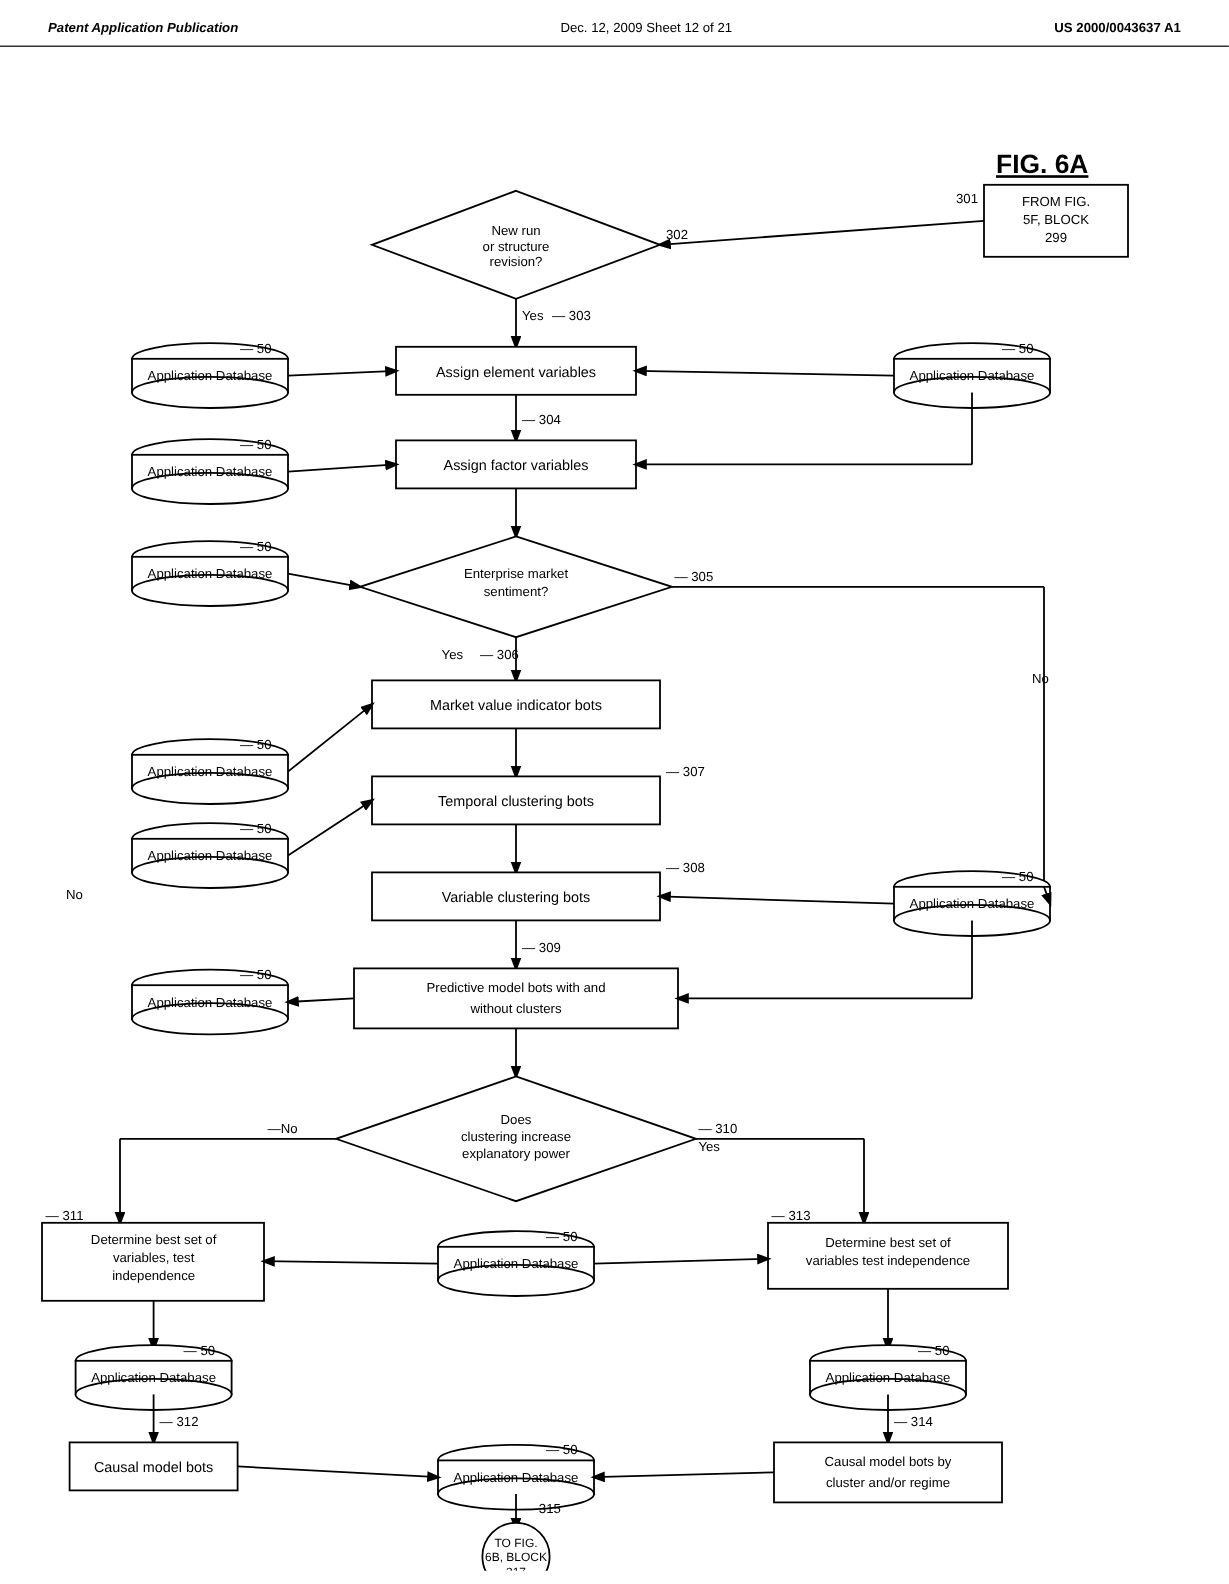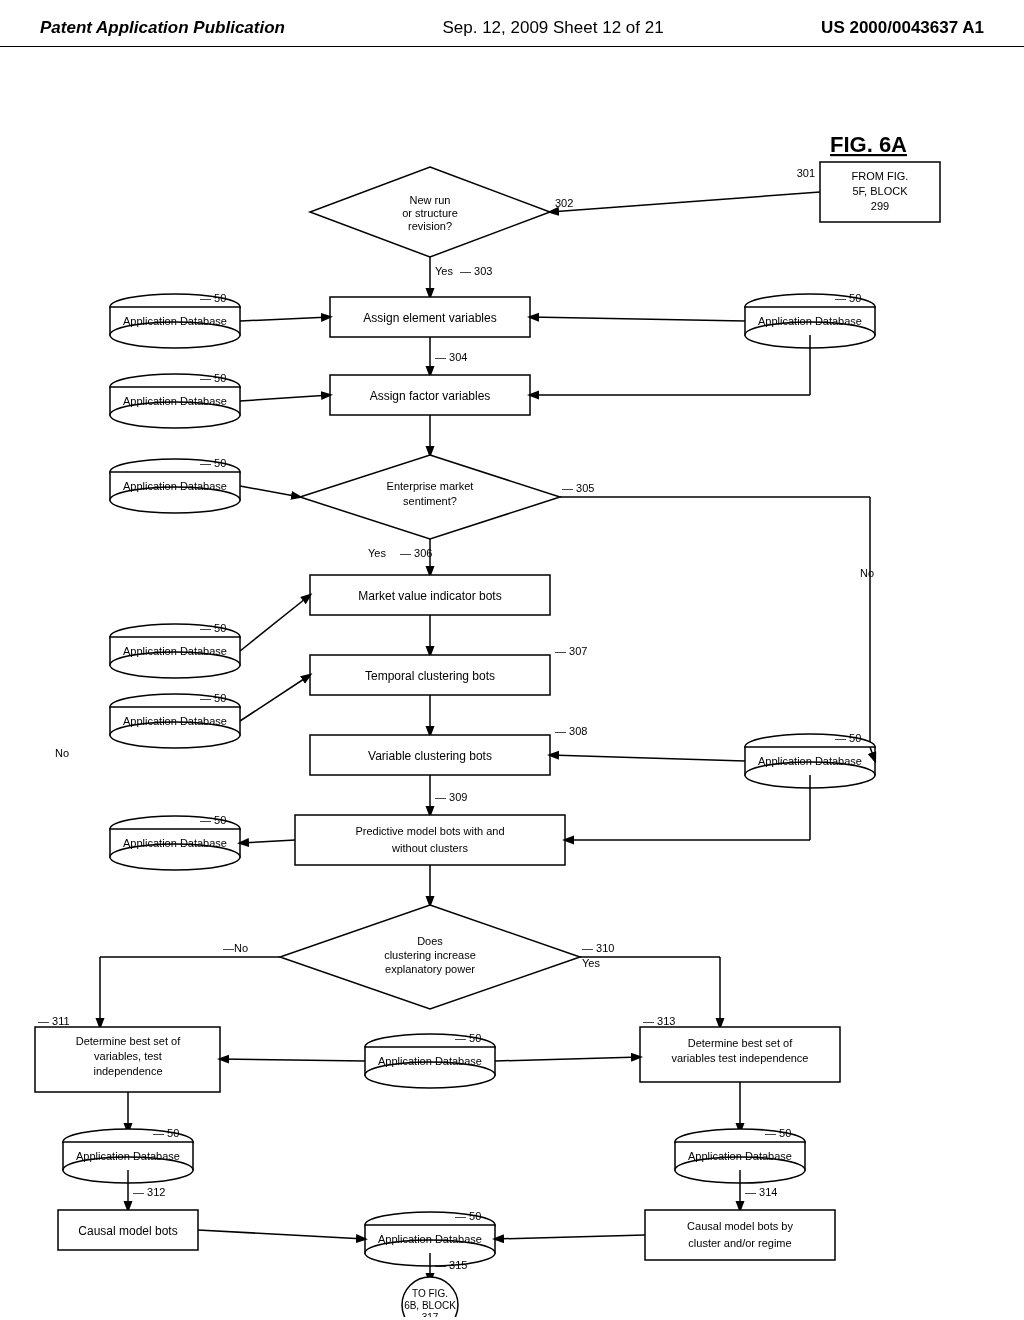--- a/index.html
+++ b/index.html
@@ -16,21 +16,21 @@
       width: 1024px;
       height: 1320px;
       position: relative;
       background: #fff;
     }
     .header {
       display: flex;
       justify-content: space-between;
       padding: 18px 40px 8px 40px;
       border-bottom: 1px solid #000;
-      font-size: 17px;
+      font-size: 11px;
     }
     .header-left { font-weight: bold; font-style: italic; }
     .header-center { text-align: center; }
     .header-right { font-weight: bold; }
 
     .diagram-area {
       position: relative;
       width: 100%;
       height: calc(100% - 50px);
     }
@@ -42,21 +42,21 @@
       width: 1024px;
       height: 1270px;
     }
   </style>
 </head>
 <body>
 
 <div class="page">
   <div class="header">
     <span class="header-left">Patent Application Publication</span>
-    <span class="header-center">Sep. 12, 2009   Sheet 12 of 21</span>
+    <span class="header-center">Dec. 12, 2009   Sheet 12 of 21</span>
     <span class="header-right">US 2000/0043637 A1</span>
   </div>
 
   <div class="diagram-area">
     <svg class="main-diagram" viewBox="0 0 1024 1270">
 
       <text x="830" y="105" font-size="22" font-weight="bold" font-family="Arial" text-decoration="underline">FIG. 6A</text>
 
       <rect x="820" y="115" width="120" height="60" fill="white" stroke="black" stroke-width="1.5"></rect>
       <text x="880" y="133" font-size="11" font-family="Arial" text-anchor="middle">FROM FIG.</text>

